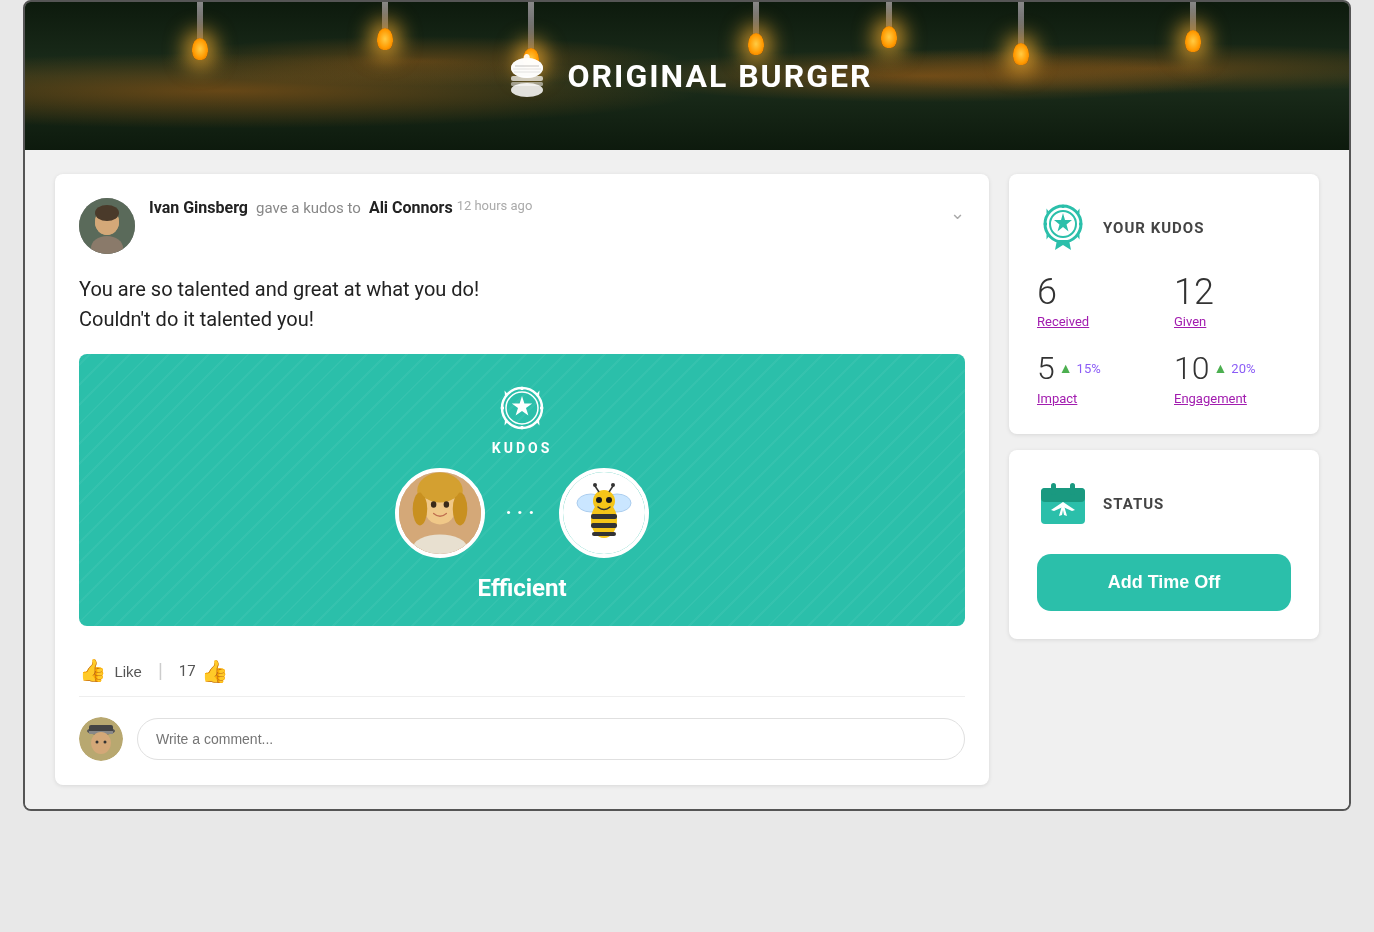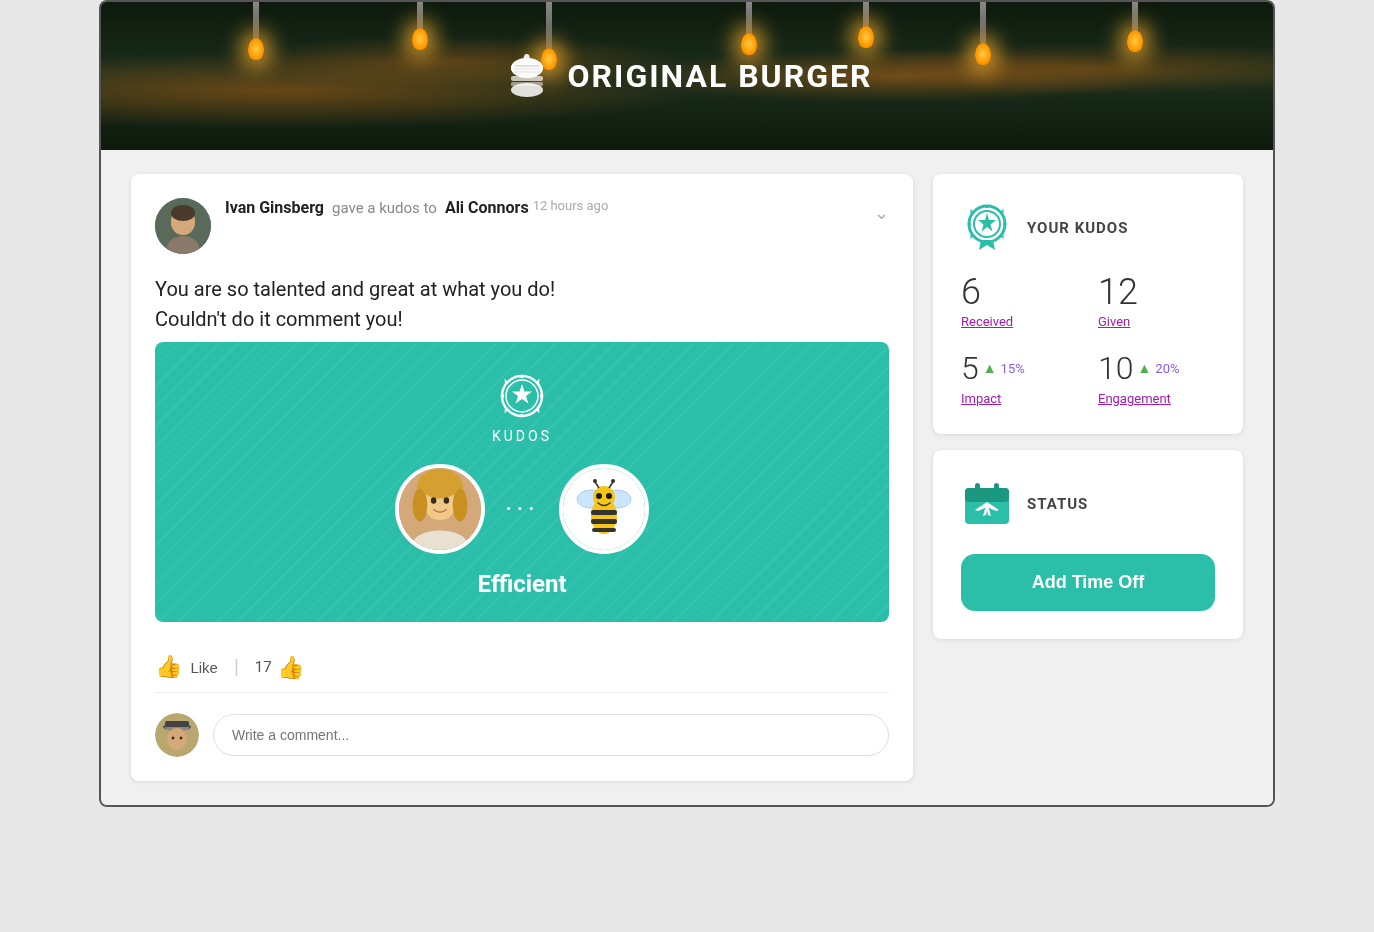--- a/index.html
+++ b/index.html
@@ -4,21 +4,21 @@
   <style>
     * { box-sizing: border-box; margin: 0; padding: 0; }
     body {
       font-family: -apple-system, BlinkMacSystemFont, 'Segoe UI', Roboto, sans-serif;
       background: #e8e8e8;
       min-height: 932px;
       width: 1374px;
     }
 
     .outer-frame {
-      width: 1176px;
+      width: 1328px;
       margin: 0 auto;
       border: 2px solid #555;
       border-radius: 8px;
       overflow: hidden;
       background: #f0f0f0;
     }
 
     
     .header-banner {
       width: 100%;
@@ -164,21 +164,21 @@
 
     .chevron-down {
       color: #aaa;
       font-size: 18px;
       cursor: pointer;
       margin-top: 4px;
     }
 
     
     .post-body {
-      margin-bottom: 8px;
+      margin-bottom: 20px;
     }
 
     .post-message {
       font-size: 20px;
       color: #222;
       line-height: 1.5;
     }
 
     
     .kudos-card {
@@ -210,25 +210,25 @@
       width: 52px;
       height: 52px;
       position: relative;
       z-index: 1;
       margin-bottom: 6px;
     }
 
     .kudos-label {
       color: white;
       font-size: 14px;
-      font-weight: 400;
+      font-weight: 700;
       letter-spacing: 3px;
       position: relative;
       z-index: 1;
-      margin-bottom: 20px;
+      margin-bottom: 12px;
     }
 
     .kudos-avatars {
       display: flex;
       align-items: center;
       gap: 20px;
       position: relative;
       z-index: 1;
       margin-bottom: 16px;
     }
@@ -507,21 +507,21 @@
               <span class="recipient-name">Ali Connors</span>
             </div>
             <span class="post-time">12 hours ago</span>
           </div>
         </div>
         <span class="chevron-down">⌄</span>
       </div>
 
       <div class="post-body">
         <p class="post-message">You are so talented and great at what you do!</p>
-        <p class="post-message">Couldn't do it comment you!</p>
+        <p class="post-message">Couldn't do it talented you!</p>
       </div>
 
       <div class="kudos-card">
         <div class="kudos-card-bg"></div>
 
         <svg class="kudos-badge-icon" viewBox="0 0 52 52" xmlns="http://www.w3.org/2000/svg">
 
           <circle cx="26" cy="26" r="20" fill="none" stroke="white" stroke-width="2.5"></circle>
           <circle cx="26" cy="26" r="16" fill="none" stroke="white" stroke-width="1.5"></circle>
 

